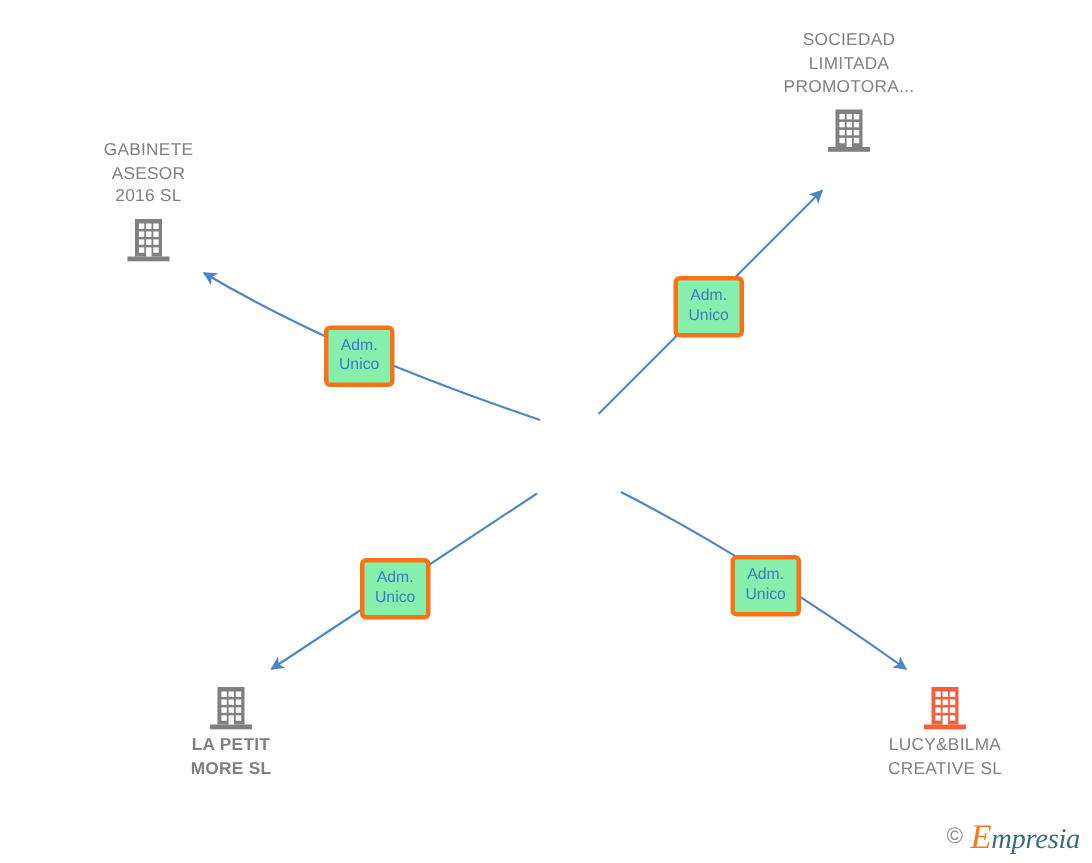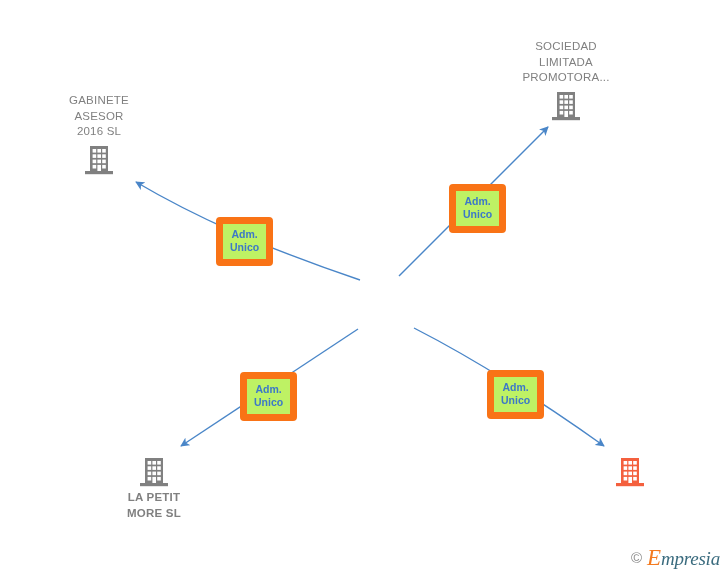--- a/index.html
+++ b/index.html
@@ -48,32 +48,31 @@
   }
   .icon-wrap svg { display: inline-block; }
 
   .node.label-top .node-label { margin-bottom: 3px; }
   .node.label-bottom .node-label { margin-top: 3px; }
 
   
   .edge-label {
     position: absolute;
     box-sizing: border-box;
-    background: #bef264;
-    border: 7px solid #f97316;
+    background: #86efac;
+    border: 3px solid #f97316;
     border-radius: 4px;
     padding: 4px 7px 5px 7px;
     color: #3c78c8;
     font-size: 10.5px;
     line-height: 13px;
     text-align: center;
     white-space: pre-line;
     cursor: pointer;
     box-shadow: 0 0 0 0 rgba(0,0,0,0);
-    font-weight: bold;
   }
 
   
   #watermark {
     position: absolute;
     right: 8px;
     bottom: 6px;
     display: flex;
     align-items: center;
     gap: 5px;
@@ -147,21 +146,21 @@
         <rect x="8.6" y="16.6" width="3.6" height="3.6" fill="#ffffff"></rect>
         <rect x="13.4" y="16.6" width="3.6" height="3.6" fill="#ffffff"></rect>
         <rect x="18.2" y="16.6" width="3.6" height="3.6" fill="#ffffff"></rect>
         <rect x="8.6" y="21.9" width="3.6" height="3.6" fill="#ffffff"></rect>
         <rect x="13.4" y="21.9" width="3.6" height="6.1" fill="#ffffff"></rect>
         <rect x="18.2" y="21.9" width="3.6" height="3.6" fill="#ffffff"></rect>
       </svg>
     </span>
   </div>
 
-  <div class="node label-top" style="left:566px; top:39px;">
+  <div class="node label-top" style="left:566px; top:20px;">
     <div class="node-label">SOCIEDAD
 LIMITADA
 PROMOTORA...</div>
     <span class="icon-wrap">
       <svg width="30" height="32" viewBox="0 0 30 32">
         <rect x="6" y="3" width="18" height="25" fill="#808080"></rect>
         <rect x="1" y="28" width="28" height="3.2" fill="#808080"></rect>
         <rect x="8.6" y="6" width="3.6" height="3.6" fill="#ffffff"></rect>
         <rect x="13.4" y="6" width="3.6" height="3.6" fill="#ffffff"></rect>
         <rect x="18.2" y="6" width="3.6" height="3.6" fill="#ffffff"></rect>
@@ -214,20 +213,22 @@
         <rect x="13.4" y="11.3" width="3.6" height="3.6" fill="#ffffff"></rect>
         <rect x="18.2" y="11.3" width="3.6" height="3.6" fill="#ffffff"></rect>
         <rect x="8.6" y="16.6" width="3.6" height="3.6" fill="#ffffff"></rect>
         <rect x="13.4" y="16.6" width="3.6" height="3.6" fill="#ffffff"></rect>
         <rect x="18.2" y="16.6" width="3.6" height="3.6" fill="#ffffff"></rect>
         <rect x="8.6" y="21.9" width="3.6" height="3.6" fill="#ffffff"></rect>
         <rect x="13.4" y="21.9" width="3.6" height="6.1" fill="#ffffff"></rect>
         <rect x="18.2" y="21.9" width="3.6" height="3.6" fill="#ffffff"></rect>
       </svg>
     </span>
+    <div class="node-label">LUCY&amp;BILMA
+CREATIVE  SL</div>
   </div>
 
   <div id="watermark">
     <span class="copy">©</span>
     <span class="brand"><span class="cap">E</span><span>mpresia</span></span>
   </div>
 
 </div>
 
 </body></html>

